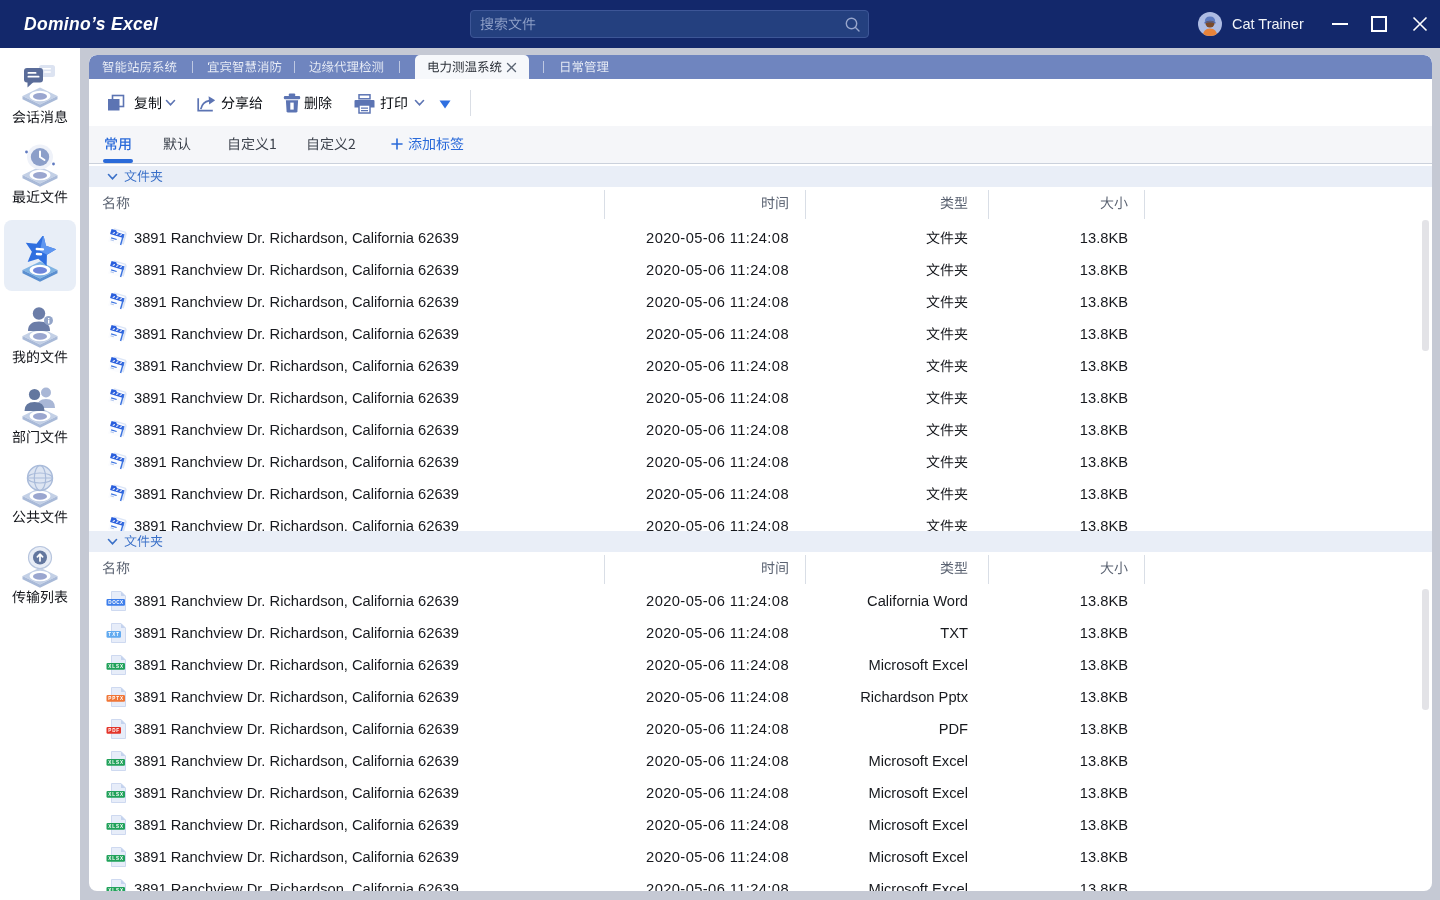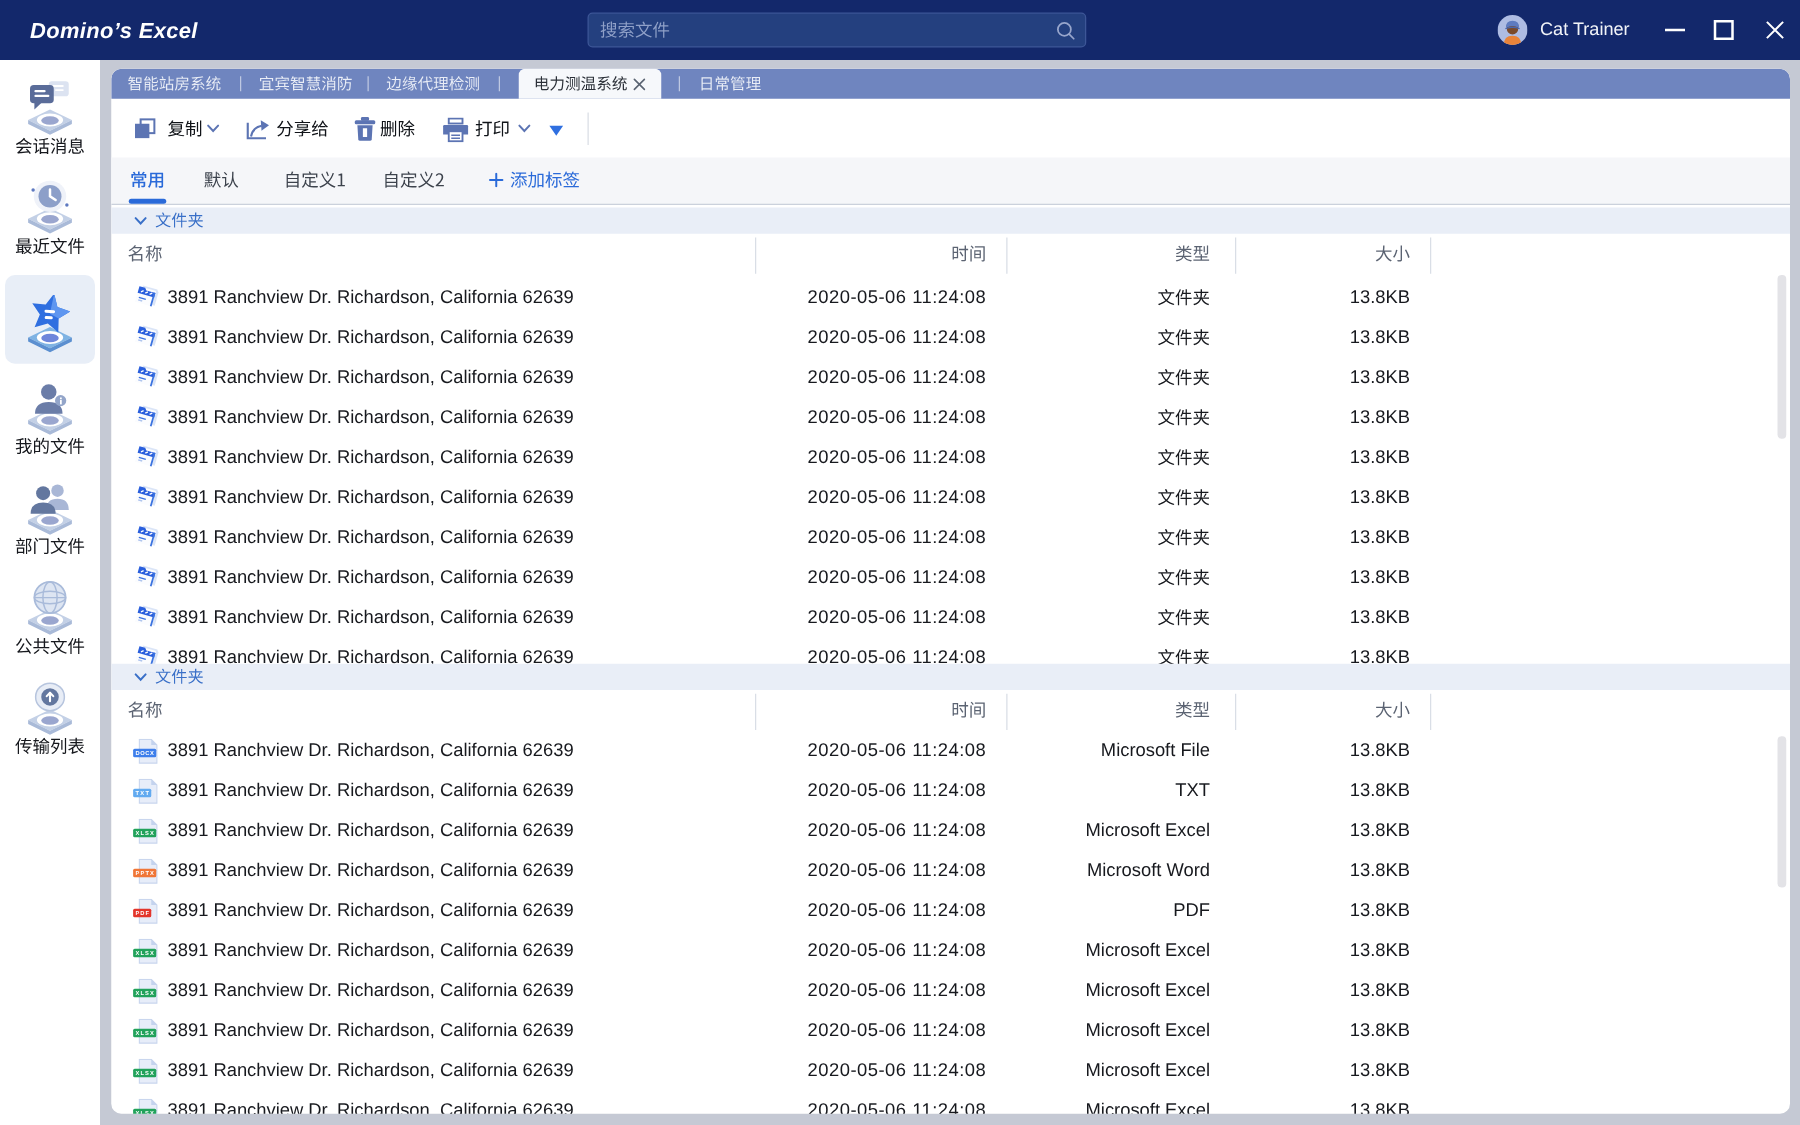--- a/index.html
+++ b/index.html
@@ -503,21 +503,21 @@
     <div class="abs" style="left:899px;top:135px;width:1px;height:29px;background:#D9DEE6"></div>
     <div class="abs" style="left:1055px;top:135px;width:1px;height:29px;background:#D9DEE6"></div>
 <div class="abs" style="left:17px;top:536.0px"><svg width="22" height="21" viewBox="0 0 22 21">
 <path d="M5.5 0.5 L15 0.5 L19.5 5 L19.5 19.5 L5.5 19.5 Z" fill="#E7EDF9" stroke="#C9D6EE" stroke-width="0.9"></path>
 <path d="M15 0.5 L15 5 L19.5 5 Z" fill="#C4D3EE"></path>
 <rect x="0.5" y="7.9" width="18.5" height="6.8" rx="1.2" fill="#3D7EEB"></rect>
 <text x="9.75" y="13" font-size="4.6" font-weight="bold" fill="#fff" text-anchor="middle" font-family="Liberation Sans" textLength="14.8">DOCX</text>
       </svg></div>
     <div class="abs" style="left:45px;top:537.5px;font-size:14.7px;color:#17191E;line-height:17px;white-space:nowrap">3891 Ranchview Dr. Richardson, California 62639</div>
     <div class="abs" style="left:460px;top:537.5px;width:240px;text-align:right;font-size:14.7px;letter-spacing:.4px;color:#17191E;line-height:17px">2020-05-06 11:24:08</div>
-    <div class="abs" style="left:639px;top:537.5px;width:240px;text-align:right;font-size:14.7px;color:#17191E;line-height:17px">Microsoft File</div>
+    <div class="abs" style="left:639px;top:537.5px;width:240px;text-align:right;font-size:14.7px;color:#17191E;line-height:17px">California Word</div>
     <div class="abs" style="left:799px;top:537.5px;width:240px;text-align:right;font-size:14.7px;color:#17191E;line-height:17px">13.8KB</div>
     <div class="abs" style="left:17px;top:568.0px"><svg width="22" height="21" viewBox="0 0 22 21">
 <path d="M5.5 0.5 L15 0.5 L19.5 5 L19.5 19.5 L5.5 19.5 Z" fill="#E7EDF9" stroke="#C9D6EE" stroke-width="0.9"></path>
 <path d="M15 0.5 L15 5 L19.5 5 Z" fill="#C4D3EE"></path>
 <rect x="0.5" y="7.9" width="14.5" height="6.8" rx="1.2" fill="#62AAF0"></rect>
 <text x="7.75" y="13" font-size="4.6" font-weight="bold" fill="#fff" text-anchor="middle" font-family="Liberation Sans" textLength="10.8">TXT</text>
       </svg></div>
     <div class="abs" style="left:45px;top:569.5px;font-size:14.7px;color:#17191E;line-height:17px;white-space:nowrap">3891 Ranchview Dr. Richardson, California 62639</div>
     <div class="abs" style="left:460px;top:569.5px;width:240px;text-align:right;font-size:14.7px;letter-spacing:.4px;color:#17191E;line-height:17px">2020-05-06 11:24:08</div>
     <div class="abs" style="left:639px;top:569.5px;width:240px;text-align:right;font-size:14.7px;color:#17191E;line-height:17px">TXT</div>
@@ -533,21 +533,21 @@
     <div class="abs" style="left:639px;top:601.5px;width:240px;text-align:right;font-size:14.7px;color:#17191E;line-height:17px">Microsoft Excel</div>
     <div class="abs" style="left:799px;top:601.5px;width:240px;text-align:right;font-size:14.7px;color:#17191E;line-height:17px">13.8KB</div>
     <div class="abs" style="left:17px;top:632.0px"><svg width="22" height="21" viewBox="0 0 22 21">
 <path d="M5.5 0.5 L15 0.5 L19.5 5 L19.5 19.5 L5.5 19.5 Z" fill="#E7EDF9" stroke="#C9D6EE" stroke-width="0.9"></path>
 <path d="M15 0.5 L15 5 L19.5 5 Z" fill="#C4D3EE"></path>
 <rect x="0.5" y="7.9" width="18.5" height="6.8" rx="1.2" fill="#F07637"></rect>
 <text x="9.75" y="13" font-size="4.6" font-weight="bold" fill="#fff" text-anchor="middle" font-family="Liberation Sans" textLength="14.8">PPTX</text>
       </svg></div>
     <div class="abs" style="left:45px;top:633.5px;font-size:14.7px;color:#17191E;line-height:17px;white-space:nowrap">3891 Ranchview Dr. Richardson, California 62639</div>
     <div class="abs" style="left:460px;top:633.5px;width:240px;text-align:right;font-size:14.7px;letter-spacing:.4px;color:#17191E;line-height:17px">2020-05-06 11:24:08</div>
-    <div class="abs" style="left:639px;top:633.5px;width:240px;text-align:right;font-size:14.7px;color:#17191E;line-height:17px">Microsoft Word</div>
+    <div class="abs" style="left:639px;top:633.5px;width:240px;text-align:right;font-size:14.7px;color:#17191E;line-height:17px">Richardson Pptx</div>
     <div class="abs" style="left:799px;top:633.5px;width:240px;text-align:right;font-size:14.7px;color:#17191E;line-height:17px">13.8KB</div>
     <div class="abs" style="left:17px;top:664.0px"><svg width="22" height="21" viewBox="0 0 22 21">
 <path d="M5.5 0.5 L15 0.5 L19.5 5 L19.5 19.5 L5.5 19.5 Z" fill="#E7EDF9" stroke="#C9D6EE" stroke-width="0.9"></path>
 <path d="M15 0.5 L15 5 L19.5 5 Z" fill="#C4D3EE"></path>
 <rect x="0.5" y="7.9" width="14.5" height="6.8" rx="1.2" fill="#E3352B"></rect>
 <text x="7.75" y="13" font-size="4.6" font-weight="bold" fill="#fff" text-anchor="middle" font-family="Liberation Sans" textLength="10.8">PDF</text>
       </svg></div>
     <div class="abs" style="left:45px;top:665.5px;font-size:14.7px;color:#17191E;line-height:17px;white-space:nowrap">3891 Ranchview Dr. Richardson, California 62639</div>
     <div class="abs" style="left:460px;top:665.5px;width:240px;text-align:right;font-size:14.7px;letter-spacing:.4px;color:#17191E;line-height:17px">2020-05-06 11:24:08</div>
     <div class="abs" style="left:639px;top:665.5px;width:240px;text-align:right;font-size:14.7px;color:#17191E;line-height:17px">PDF</div>

